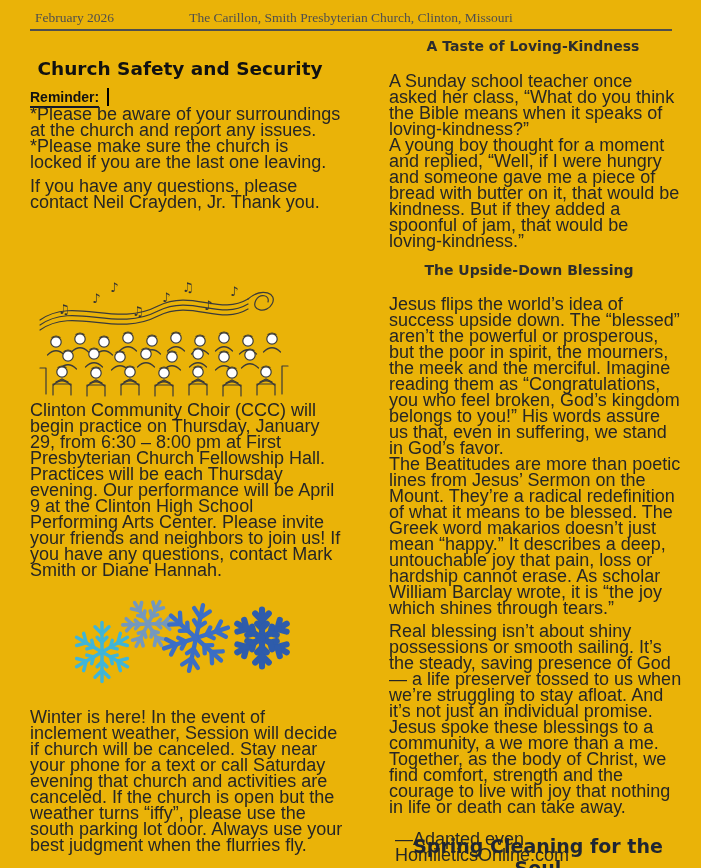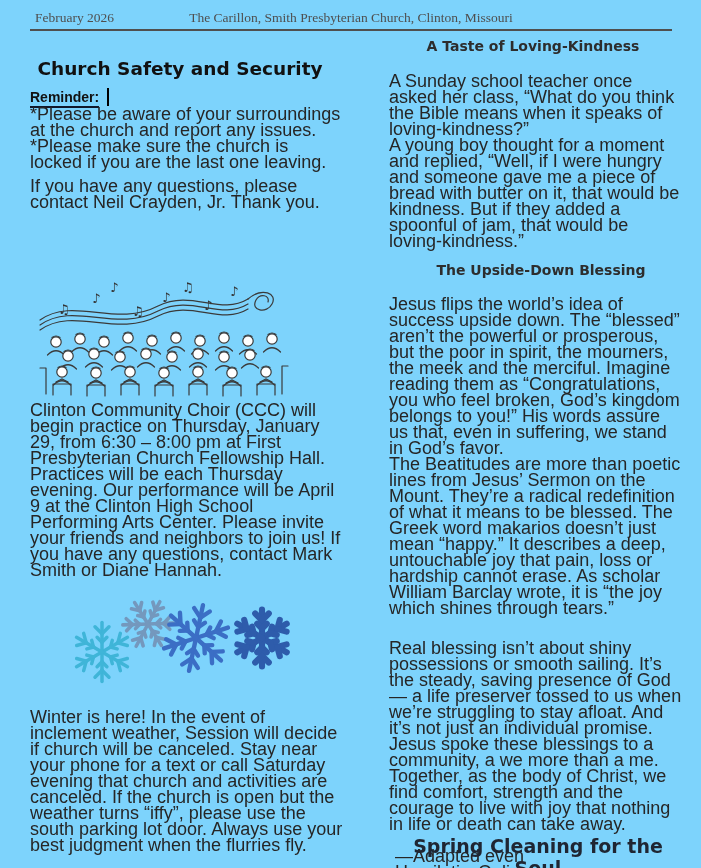--- a/index.html
+++ b/index.html
@@ -1,17 +1,17 @@
 <!DOCTYPE html>
 <html><head>
 <meta charset="utf-8">
 <style>
   html,body{margin:0;padding:0;background:#888;}
   .page{
-    position:relative;width:701px;height:868px;background:#7dd3fc;
+    position:relative;width:701px;height:868px;background:#eab308;
     margin:0 auto;overflow:hidden;
     font-family:"Liberation Sans",sans-serif;color:#2b2b2b;
   }
   
   .hdr-date{position:absolute;left:35px;top:10px;font-family:"Liberation Serif",serif;
     font-size:13.5px;color:#4f4f4f;}
   .hdr-title{position:absolute;left:30px;top:10px;width:642px;text-align:center;
     font-family:"Liberation Serif",serif;font-size:13.5px;color:#4f4f4f;}
   .hdr-rule{position:absolute;left:30px;top:29px;width:642px;height:0;
     border-top:2px solid #4f4f4f;}
@@ -31,25 +31,25 @@
   .choir-p{position:absolute;left:30px;top:402px;width:316px;}
   .flakes-img{position:absolute;left:62px;top:596px;width:246px;height:92px;}
   .weather-head{position:absolute;left:30px;top:681px;width:300px;text-align:center;
     font-family:"DejaVu Sans",sans-serif;font-weight:800;font-size:16px;color:#0a0a0a;}
   .weather-p{position:absolute;left:30px;top:709px;width:316px;}
   
   .kind-head{position:absolute;left:388px;top:38px;width:290px;text-align:center;
     font-family:"DejaVu Sans",sans-serif;font-weight:bold;font-size:14px;color:#2d2d2d;}
   .kind-p1{position:absolute;left:389px;top:73px;width:292px;}
   .kind-p2{position:absolute;left:389px;top:137px;width:292px;}
-  .bless-head{position:absolute;left:396px;top:262px;width:290px;text-align:center;
+  .bless-head{position:absolute;left:384px;top:262px;width:290px;text-align:center;
     font-family:"DejaVu Sans",sans-serif;font-weight:bold;font-size:14px;color:#2d2d2d;}
   .bless-block{position:absolute;left:389px;top:296px;width:294px;}
   .bless-block .p{margin:0;}
-  .bless-block .p3{margin-top:24px;}
+  .bless-block .p3{margin-top:7px;}
   .bless-block .attr{margin-top:16px;padding-left:6px;}
   .spring-head{position:absolute;left:388px;top:835px;width:300px;text-align:center;
     font-family:"DejaVu Sans",sans-serif;font-weight:800;font-size:19px;color:#1f2633;}
   svg{display:block;}
 </style>
 </head>
 <body>
 
 <div class="page">
 

